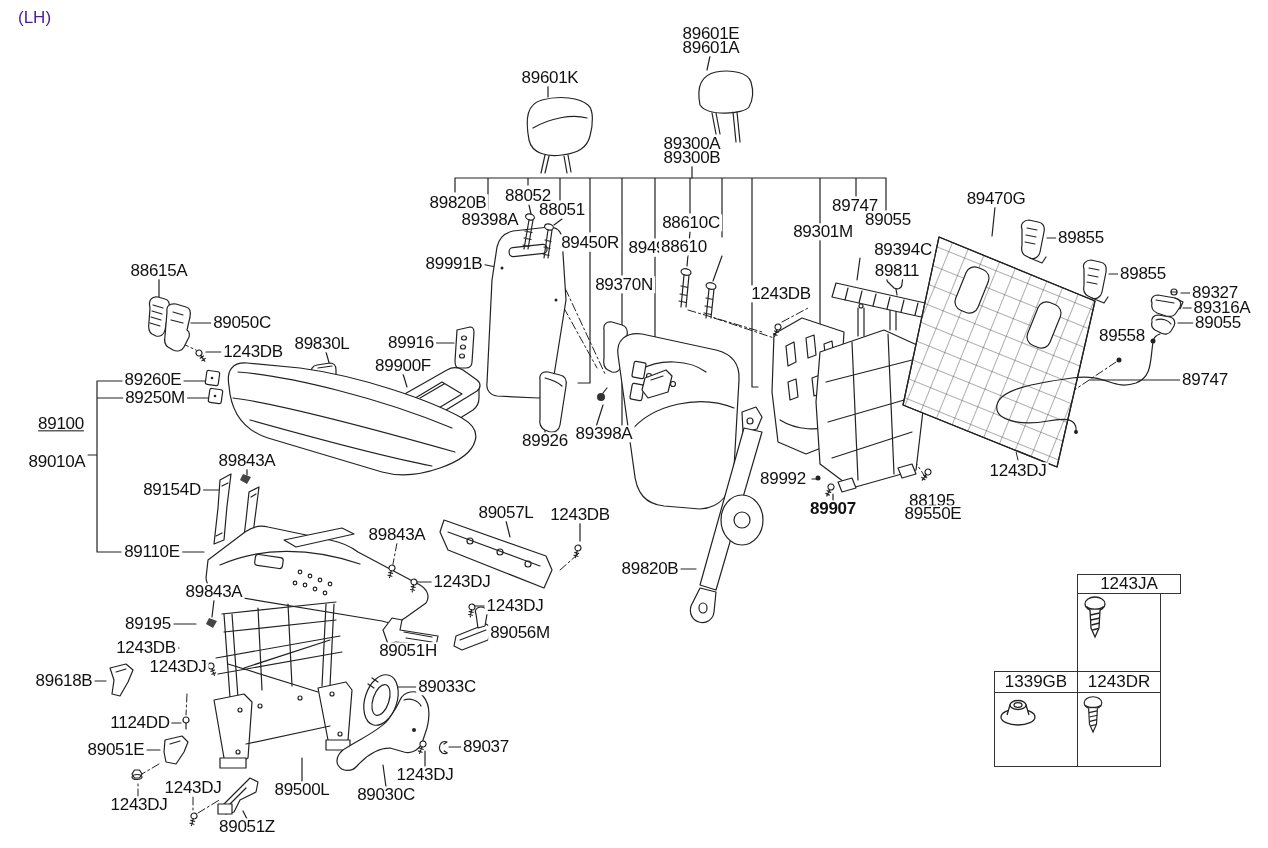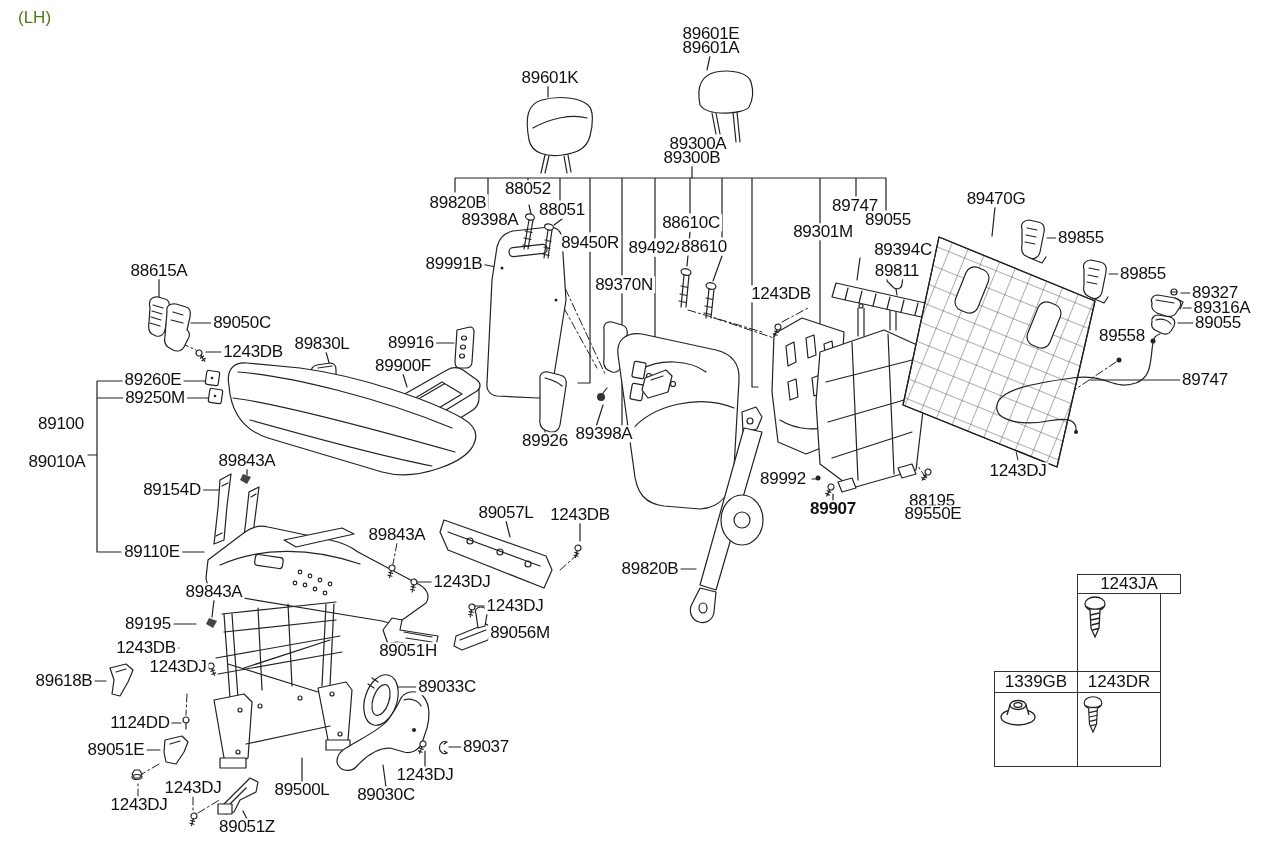--- a/index.html
+++ b/index.html
@@ -2,21 +2,21 @@
 <html><head>
 <meta charset="utf-8">
 <style>
   html,body{margin:0;padding:0;background:#fff;}
   #canvas{position:relative;width:1268px;height:848px;background:#fff;overflow:hidden;
           font-family:"Liberation Sans",sans-serif;}
   svg{position:absolute;left:0;top:0;}
   .part-label{position:absolute;transform:translate(-50%,-50%);white-space:nowrap;
               font-size:17px;line-height:1.02;color:#111;background:#fff;padding:0 2px;
               letter-spacing:-0.3px;}
-  #corner-label{position:absolute;left:18px;top:8px;font-size:17px;color:#4d7c0f;}
+  #corner-label{position:absolute;left:18px;top:8px;font-size:17px;color:#4c1d95;}
   .tcell{position:absolute;border:1.5px solid #333;box-sizing:border-box;background:#fff;
          display:flex;align-items:center;justify-content:center;font-size:17px;color:#111;}
   .ticon{display:flex;align-items:center;justify-content:center;}
 </style>
 </head>
 <body>
 
 <div id="canvas">
 
   <svg width="1268" height="848" viewBox="0 0 1268 848" fill="none" stroke="#222" stroke-width="1.2" stroke-linecap="round" stroke-linejoin="round">
@@ -337,31 +337,31 @@
     <circle cx="818" cy="478" r="2.5" fill="#222" stroke="none"></circle>
     <path d="M447,742 a5.5,6 0 1 0 0.2,11 M447,742 l-3,2 M447.2,753 l-3,-2"></path>
   </svg>
 
   <div id="corner-label">(LH)</div>
 
   <div id="labels">
       <div class="part-label" style="left: 550px; top: 70px; margin-top: 8px;">89601K</div>
       <div class="part-label" style="left: 711px; top: 34px;">89601E</div>
       <div class="part-label" style="left: 711px; top: 48px;">89601A</div>
-      <div class="part-label" style="left: 692px; top: 144px; margin-left: 6px;">89300A</div>
+      <div class="part-label" style="left: 692px; top: 144px;">89300A</div>
       <div class="part-label" style="left: 692px; top: 158px;">89300B</div>
       <div class="part-label" style="left: 458px; top: 203px;">89820B</div>
-      <div class="part-label" style="left: 528px; top: 189px;">88052</div>
+      <div class="part-label" style="left: 528px; top: 196px;">88052</div>
       <div class="part-label" style="left: 490px; top: 220px;">89398A</div>
       <div class="part-label" style="left: 562px; top: 210px;">88051</div>
       <div class="part-label" style="left: 590px; top: 243px;">89450R</div>
       <div class="part-label" style="left: 624px; top: 285px;">89370N</div>
       <div class="part-label" style="left: 657px; top: 248px;">89492A</div>
       <div class="part-label" style="left: 691px; top: 223px;">88610C</div>
-      <div class="part-label" style="left: 704px; top: 247px;">88610</div>
+      <div class="part-label" style="left: 684px; top: 247px;">88610</div>
       <div class="part-label" style="left: 855px; top: 206px;">89747</div>
       <div class="part-label" style="left: 888px; top: 220px;">89055</div>
       <div class="part-label" style="left: 823px; top: 232px;">89301M</div>
       <div class="part-label" style="left: 860px; top: 250px; margin-left: 43px;">89394C</div>
       <div class="part-label" style="left: 897px; top: 271px;">89811</div>
       <div class="part-label" style="left: 781px; top: 294px;">1243DB</div>
       <div class="part-label" style="left: 996px; top: 199px;">89470G</div>
       <div class="part-label" style="left: 1081px; top: 238px;">89855</div>
       <div class="part-label" style="left: 1143px; top: 274px;">89855</div>
       <div class="part-label" style="left: 1215px; top: 293px;">89327</div>
@@ -374,21 +374,21 @@
       <div class="part-label" style="left: 242px; top: 323px;">89050C</div>
       <div class="part-label" style="left: 253px; top: 352px;">1243DB</div>
       <div class="part-label" style="left: 322px; top: 344px;">89830L</div>
       <div class="part-label" style="left: 411px; top: 343px;">89916</div>
       <div class="part-label" style="left: 403px; top: 366px;">89900F</div>
       <div class="part-label" style="left: 454px; top: 264px;">89991B</div>
       <div class="part-label" style="left: 153px; top: 380px;">89260E</div>
       <div class="part-label" style="left: 155px; top: 398px;">89250M</div>
       <div class="part-label" style="left: 545px; top: 441px;">89926</div>
       <div class="part-label" style="left: 604px; top: 434px;">89398A</div>
-      <div class="part-label" style="left: 61px; top: 424px;">89100</div>
+      <div class="part-label" style="left: 61px; top: 424px; text-decoration: underline;">89100</div>
       <div class="part-label" style="left: 57px; top: 462px;">89010A</div>
       <div class="part-label" style="left: 247px; top: 461px;">89843A</div>
       <div class="part-label" style="left: 172px; top: 490px;">89154D</div>
       <div class="part-label" style="left: 152px; top: 552px;">89110E</div>
       <div class="part-label" style="left: 397px; top: 535px;">89843A</div>
       <div class="part-label" style="left: 462px; top: 582px;">1243DJ</div>
       <div class="part-label" style="left: 408px; top: 651px;">89051H</div>
       <div class="part-label" style="left: 214px; top: 592px;">89843A</div>
       <div class="part-label" style="left: 148px; top: 624px;">89195</div>
       <div class="part-label" style="left: 146px; top: 648px;">1243DB</div>

